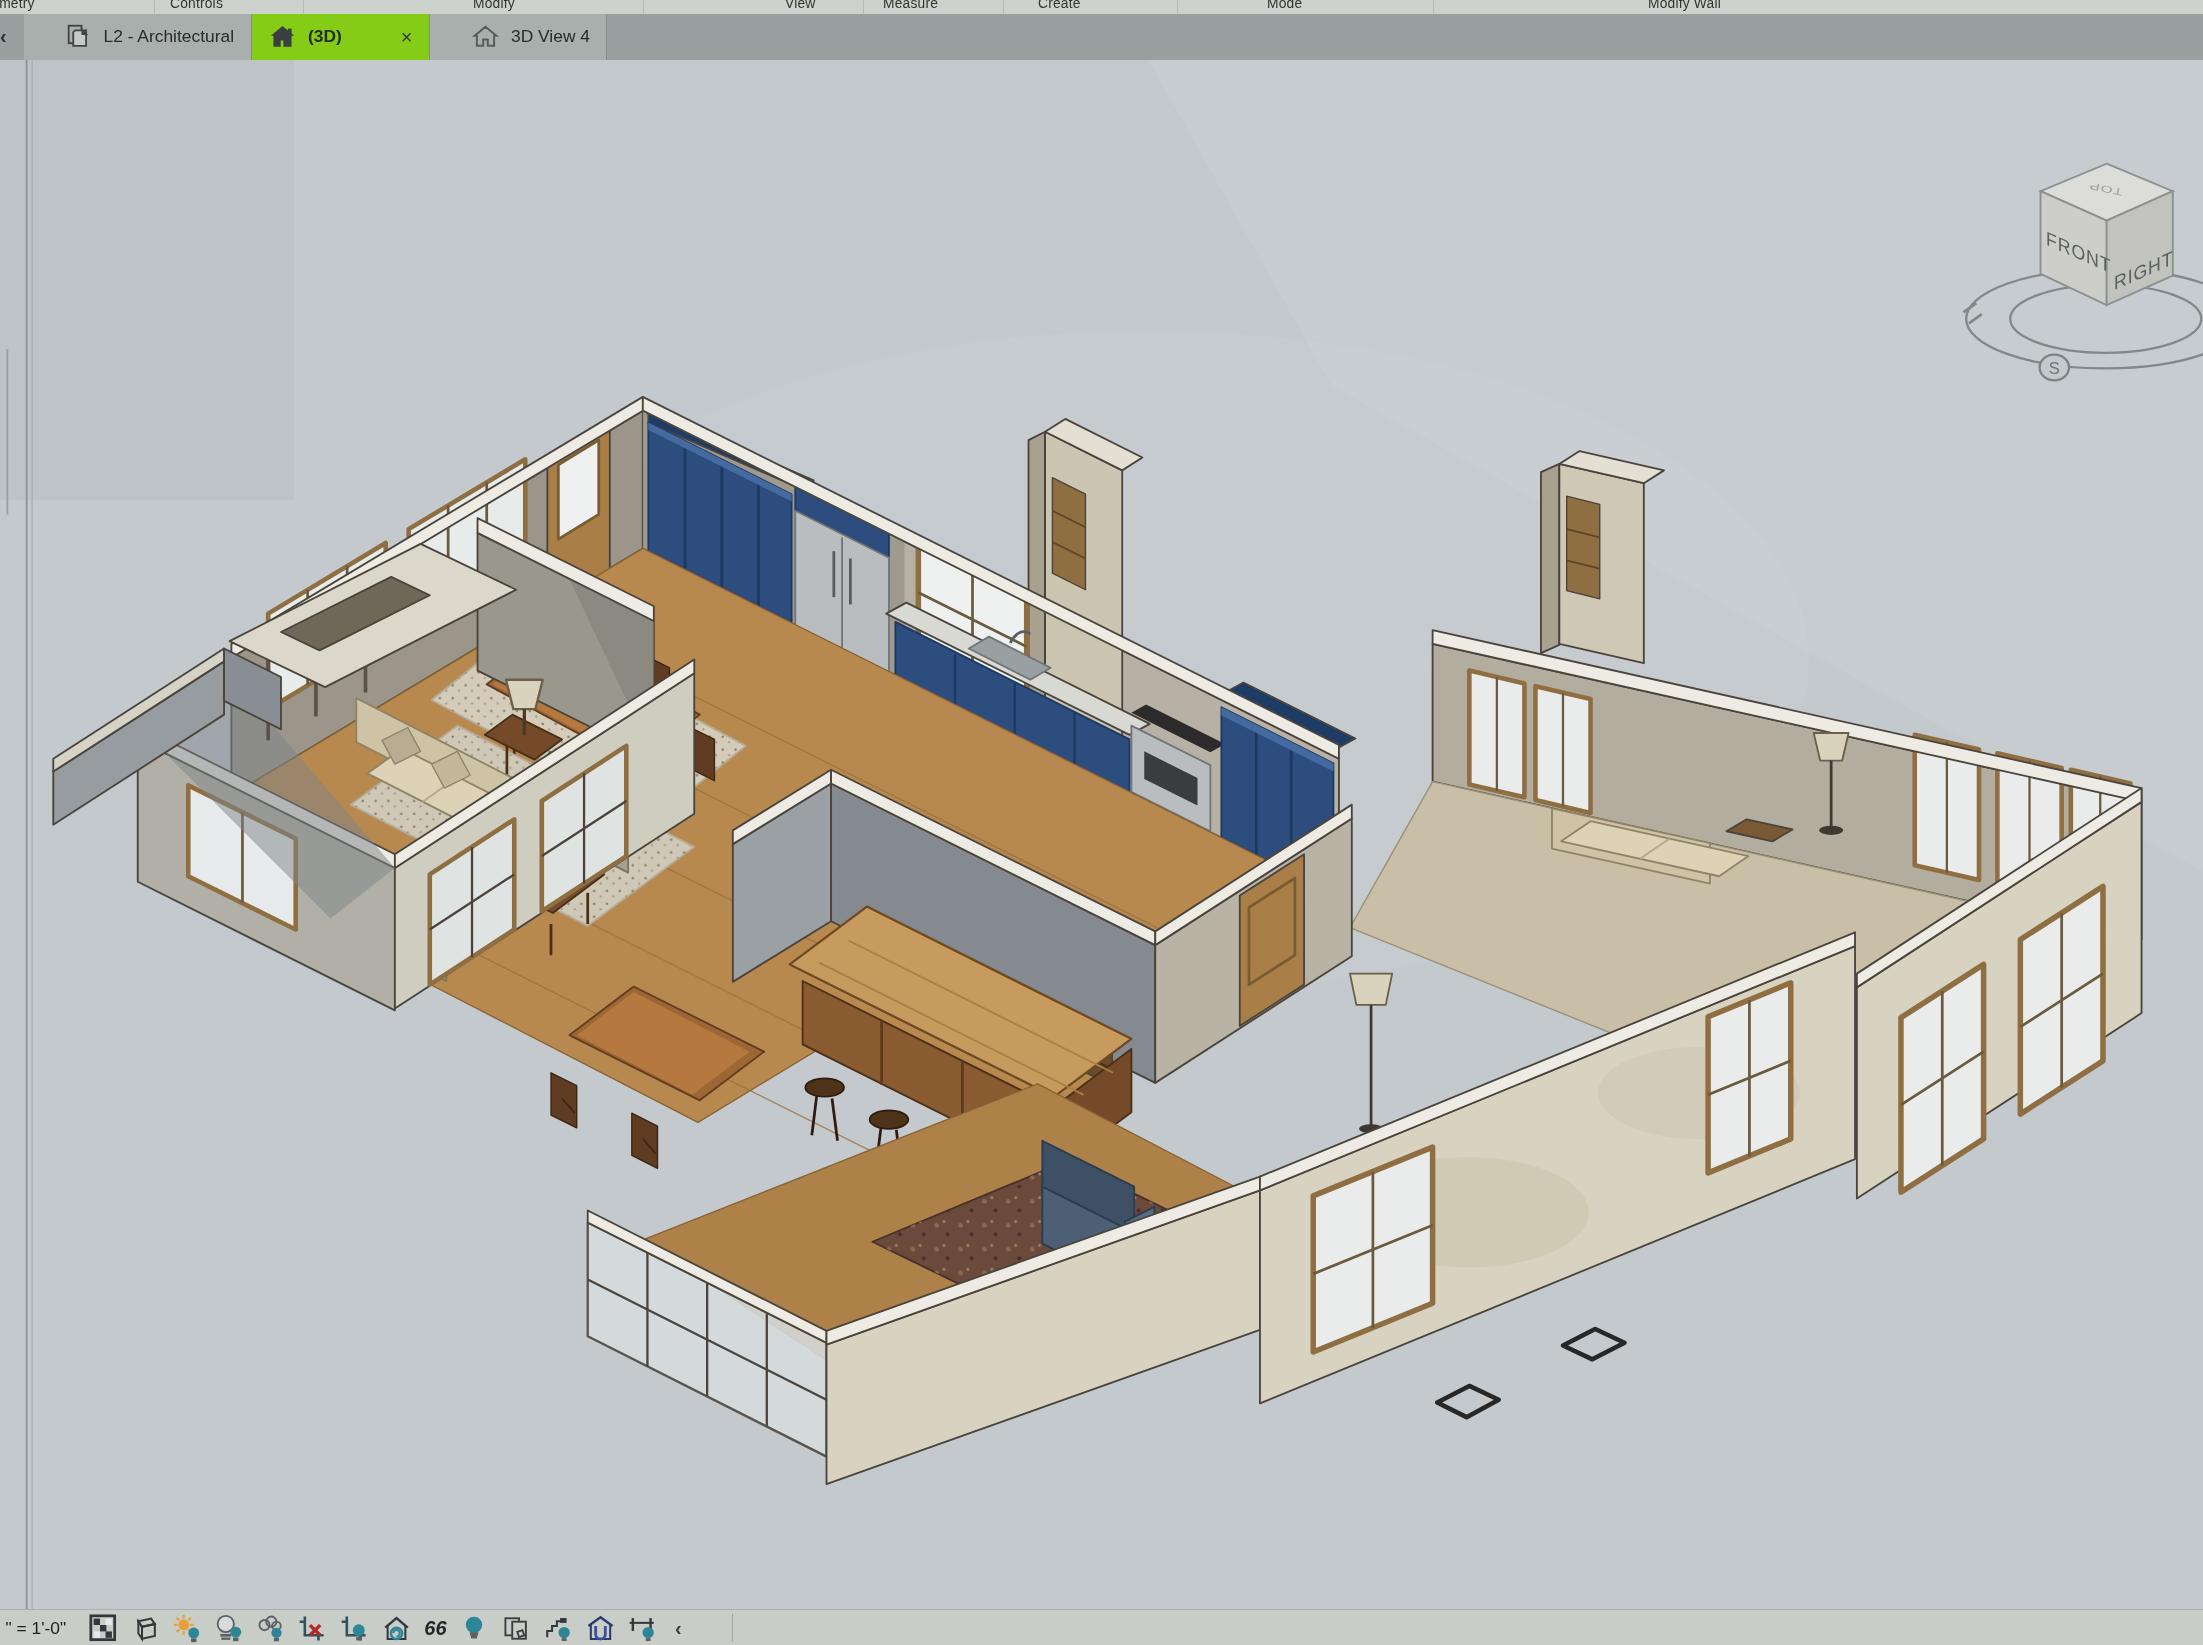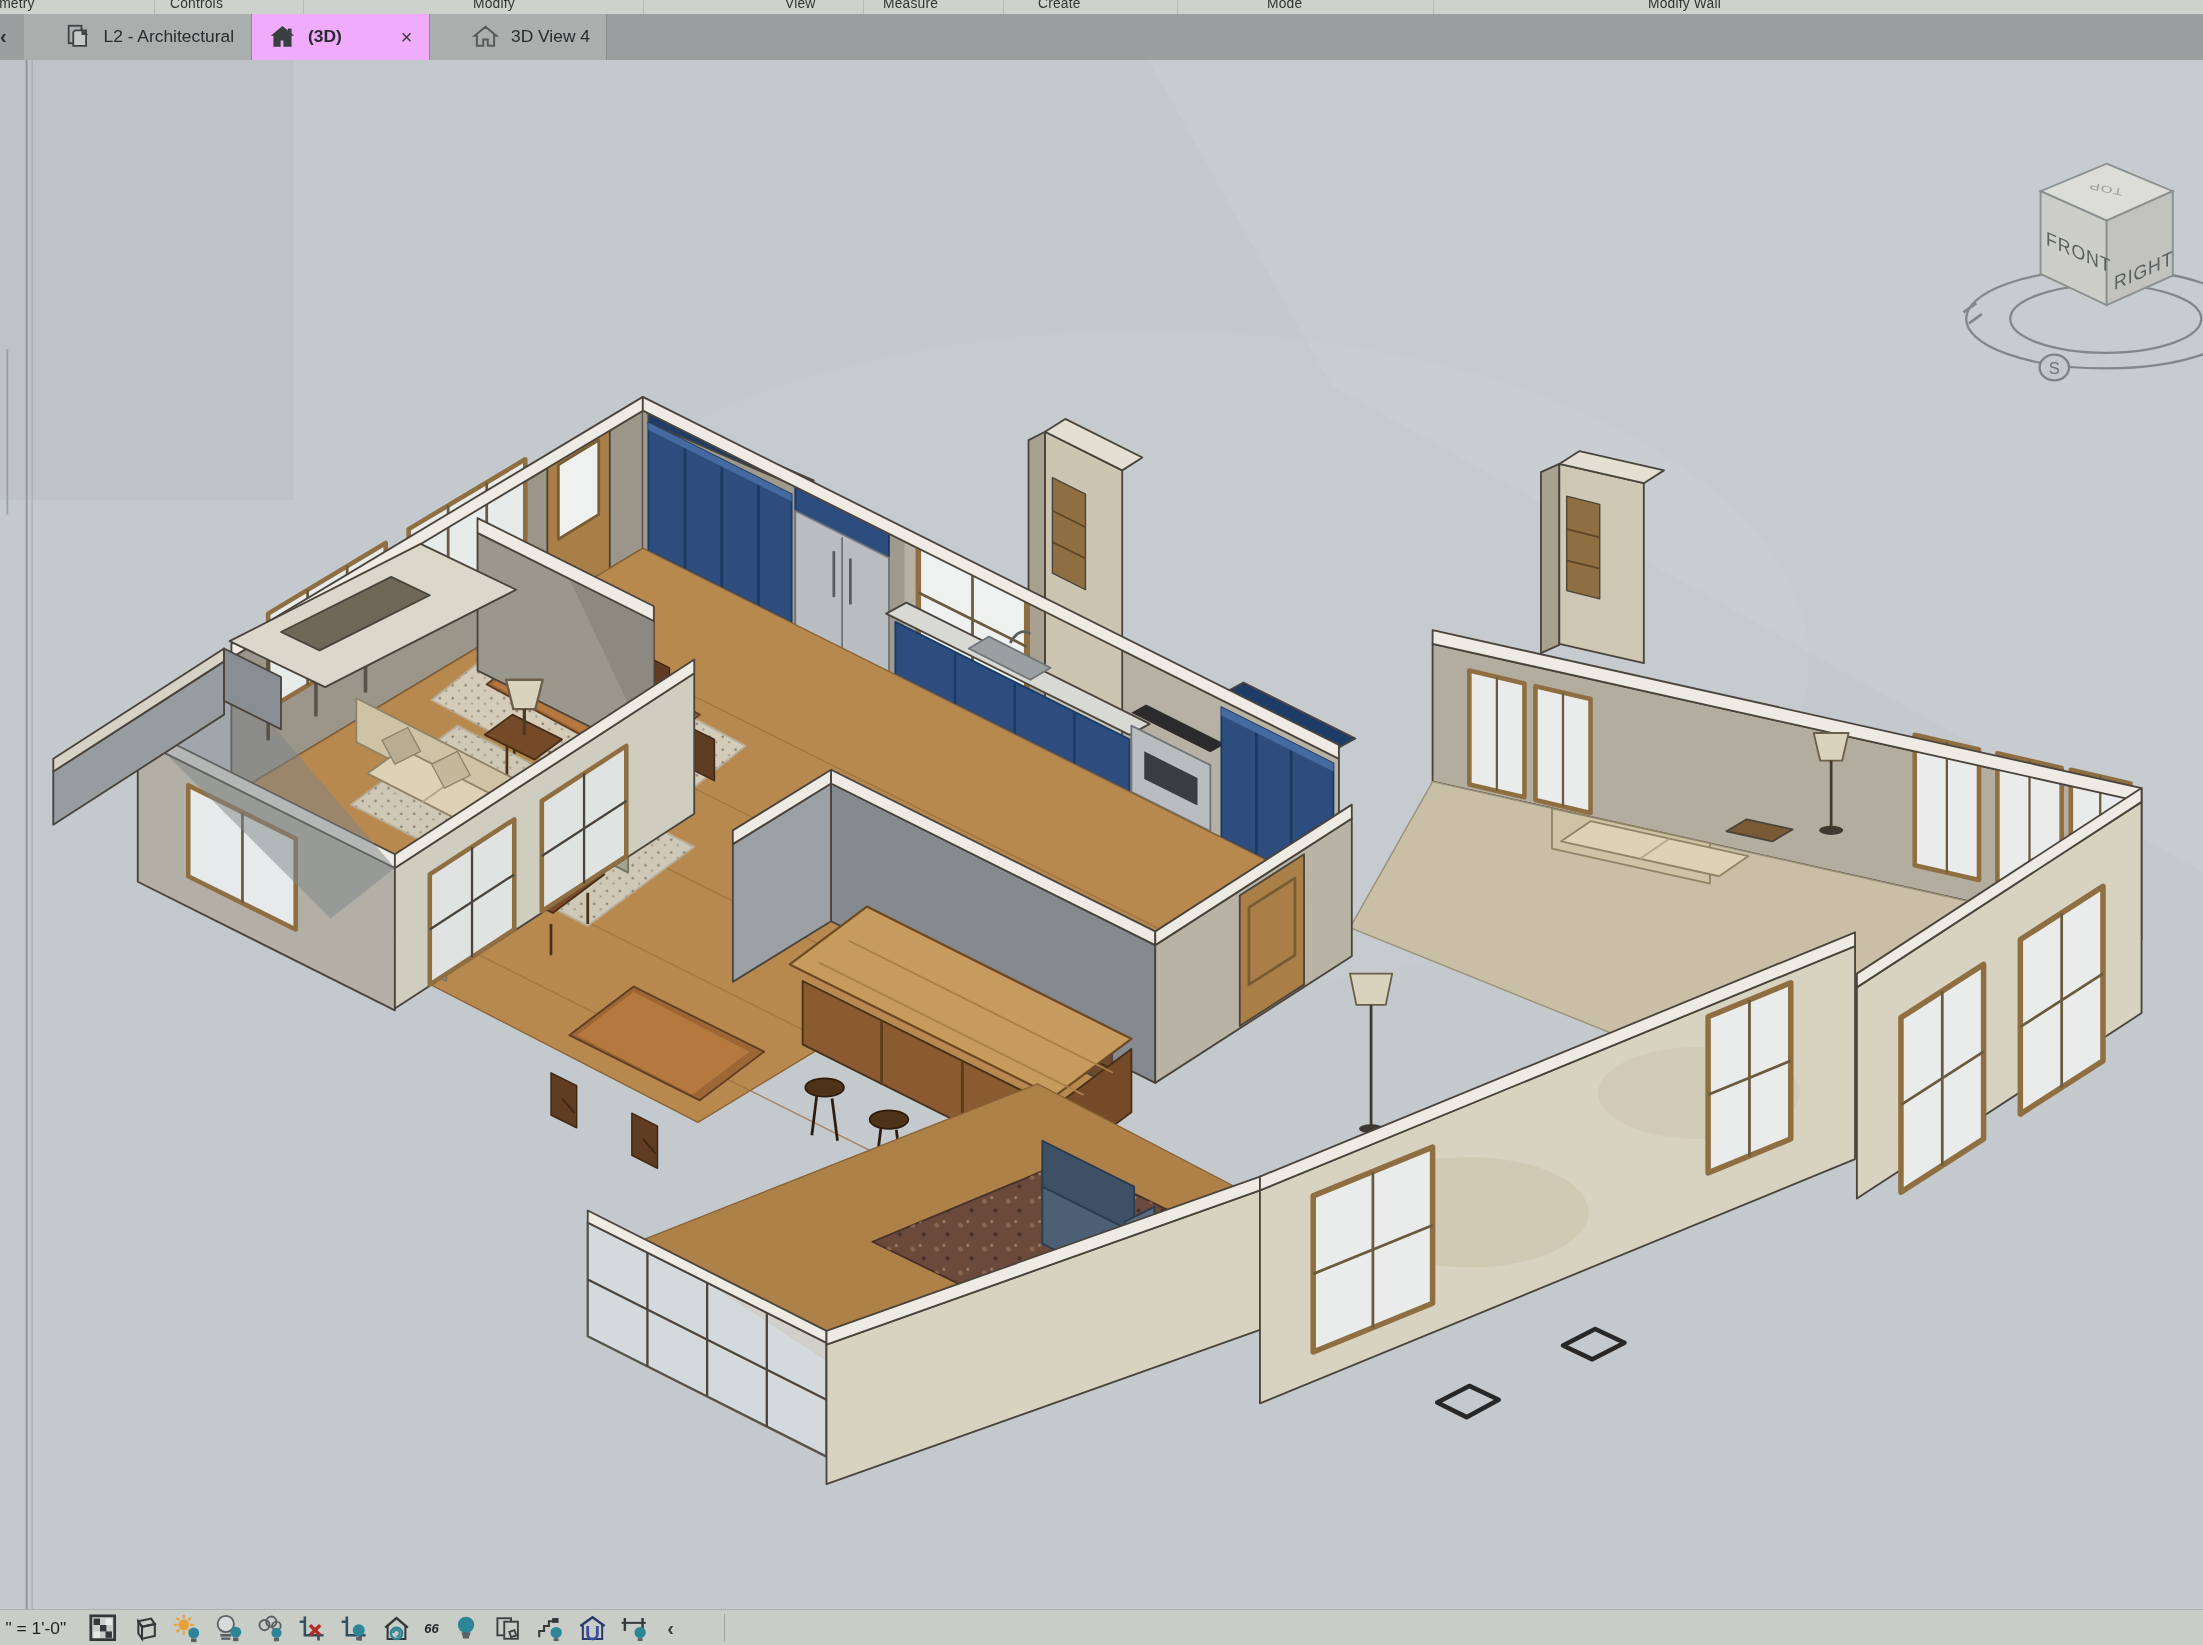--- a/index.html
+++ b/index.html
@@ -25,34 +25,34 @@
   }
   .tab-scroll{
     width:24px;display:flex;align-items:center;justify-content:flex-start;
     color:#2e3234;font-size:20px;font-weight:bold;padding-left:0px;
   }
   .tab{
     display:flex;align-items:center;padding:0 16.5px;position:relative;
     border-right:0.9px solid #878d8b;color:#272b2d;font-size:17.4px;white-space:nowrap;
   }
   .tab.inactive{background:#a9afad;padding-left:41px;}
-  .tab.active{background:#f0abfc;}
+  .tab.active{background:#84cc16;}
   .tab .ticon{margin-right:11px;display:inline-flex;}
   .tab .close{margin-left:59px;font-size:20px;color:#34383a;line-height:1;}
   
   .canvas-svg{position:absolute;left:0;top:0;z-index:1;}
   
   .viewbar{
     position:absolute;left:0;top:1609px;width:2204px;height:37px;
     background:#c8cdc8;border-top:0.9px solid #abb0ab;z-index:30;
     display:flex;align-items:center;gap:13px;padding-left:5.5px;box-sizing:border-box;
   }
   .viewbar .scale-label{font-size:17.4px;color:#1d2124;white-space:nowrap;margin-right:9.2px;}
   .vicon{width:29px;height:29px;display:inline-flex;align-items:center;justify-content:center;}
-  .viewbar .glyph66{font-size:13px;font-weight:bold;color:#23272a;font-style:italic;}
+  .viewbar .glyph66{font-size:20px;font-weight:bold;color:#23272a;font-style:italic;}
   .viewbar .collapse{font-size:20px;color:#3a3f41;font-weight:bold;margin-left:5.5px;}
   .viewbar .bar-divider{width:0.9px;height:27.5px;background:#a0a5a0;margin-left:37px;}
 </style>
 </head>
 <body>
 
 <svg class="canvas-svg" width="2204" height="1646" viewBox="0 0 2400 1792">
   <defs>
     <pattern id="speck" width="14" height="14" patternUnits="userSpaceOnUse">
       <rect width="14" height="14" fill="none"></rect>

